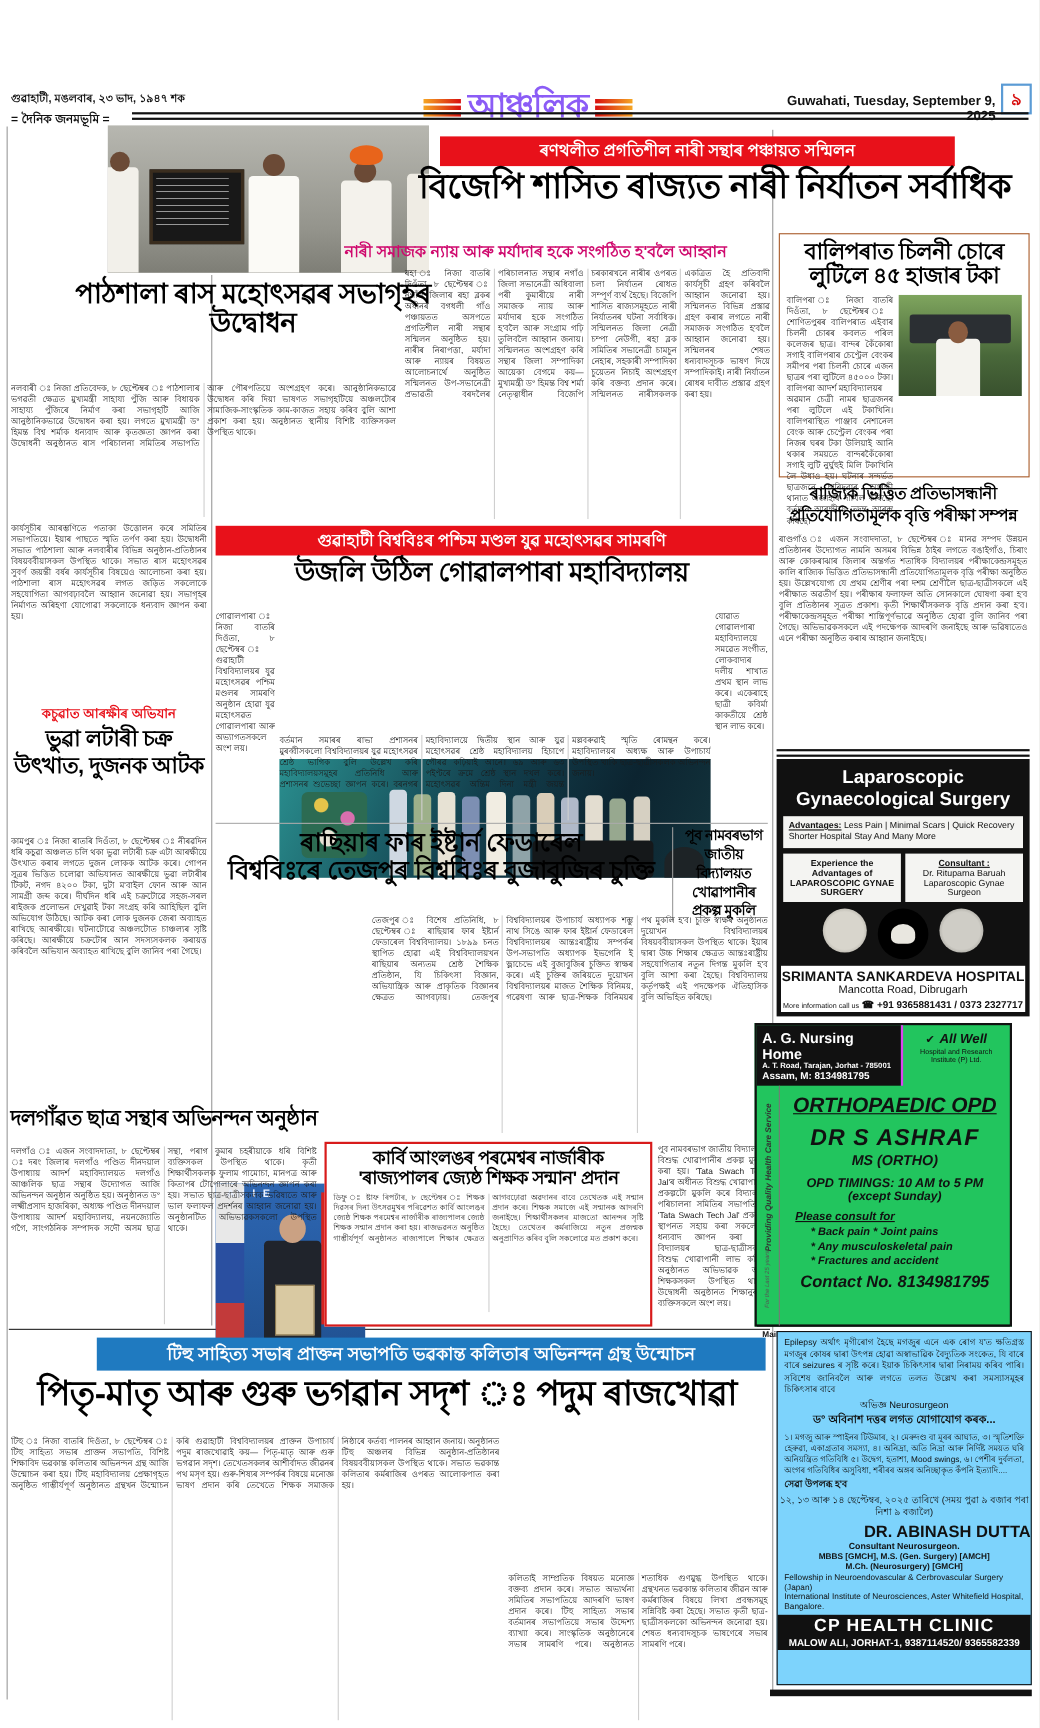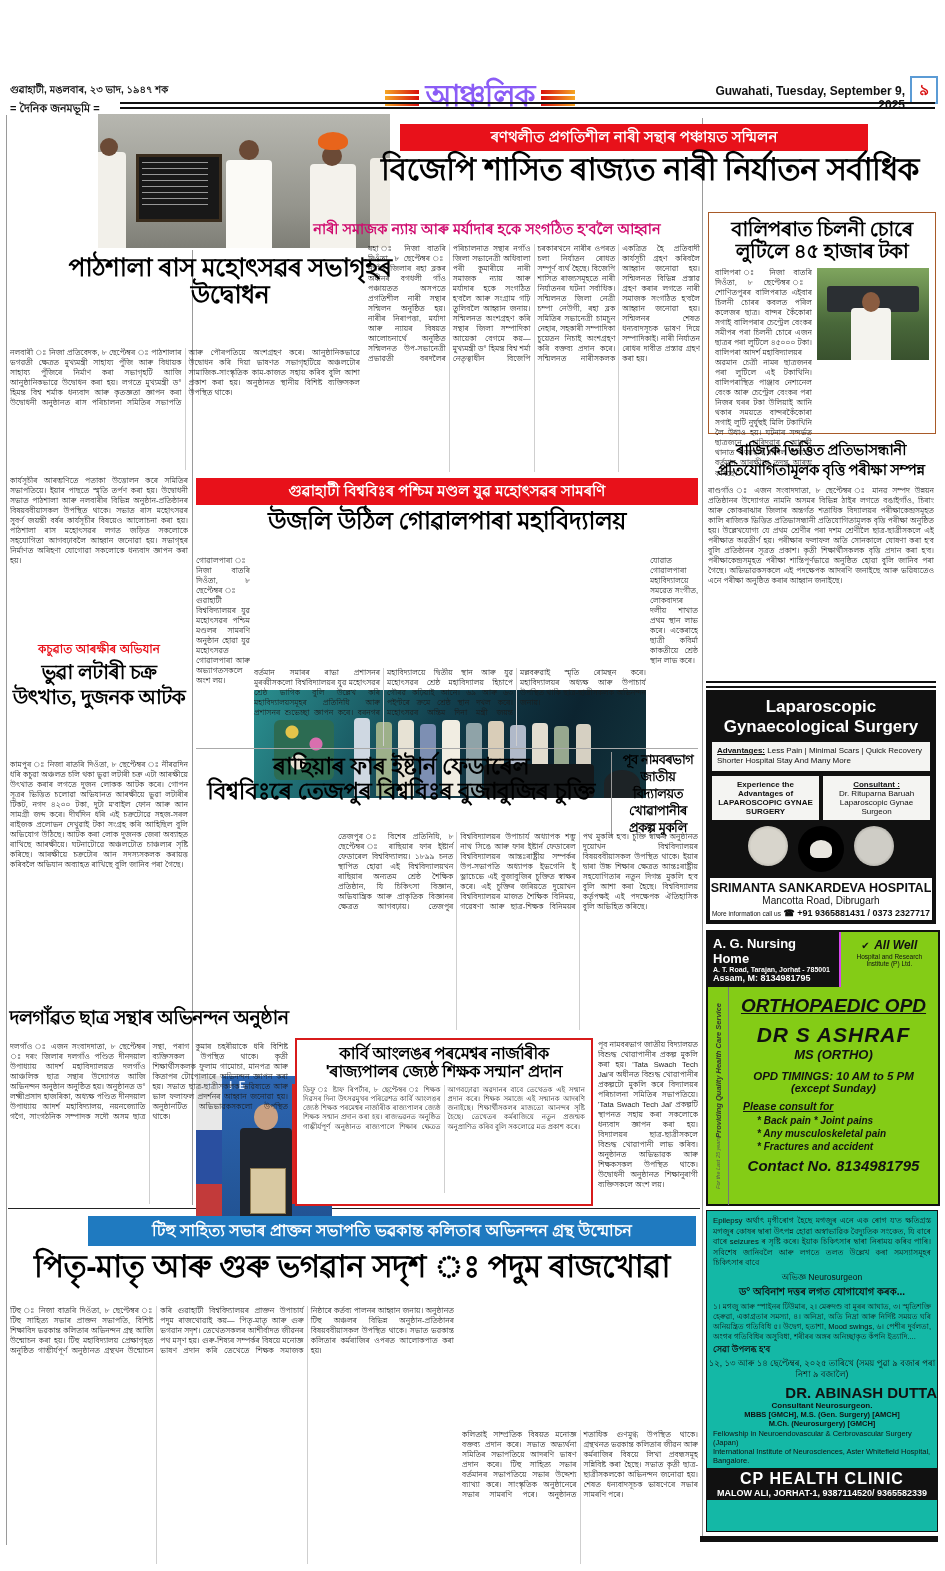--- a/index.html
+++ b/index.html
@@ -188,21 +188,21 @@
       <div style="font-size:12.5px;font-weight:900;">SRIMANTA SANKARDEVA HOSPITAL</div>
       <div style="font-size:10px;">Mancotta Road, Dibrugarh</div>
       <div style="font-size:9px;font-weight:800;margin-top:2px;">
         <span style="font-size:6.5px;font-weight:400;">More information call us</span>
         <span>☎</span>
         <span>+91 9365881431 / 0373 2327717</span>
       </div>
     </div>
   </div>
 
-  <div class="abs" style="left:706px;top:930px;width:230px;height:272px;border:2px solid #111;background:#84cc16;">
+  <div class="abs" style="left:686px;top:930px;width:230px;height:272px;border:2px solid #111;background:#22c55e;">
     <div style="display:flex;">
       <div style="flex:1.35;background:#111;color:#fff;padding:4px 5px;">
         <div style="font-size:13px;font-weight:900;">A. G. Nursing Home</div>
         <div style="font-size:7px;font-weight:700;">A. T. Road, Tarajan, Jorhat - 785001</div>
         <div style="font-size:9px;font-weight:800;">Assam, M: 8134981795</div>
       </div>
       <div style="flex:1;border-left:2px solid #d946ef;padding:3px 4px;text-align:center;">
         <span style="font-size:10px;">✔</span>
         <span style="font-size:12px;font-weight:900;font-style:italic;">All Well</span>
         <div style="font-size:6.5px;">Hospital and Research Institute (P) Ltd.</div>
@@ -225,21 +225,21 @@
         <div style="font-size:10px;font-weight:800;text-align:left;margin:2px 0 0 28px;">* Fractures and accident</div>
         <div style="font-size:15px;font-weight:900;margin-top:5px;">Contact No. 8134981795</div>
       </div>
     </div>
     <div style="display:flex;justify-content:space-between;border-top:1px solid #111;padding:2px 5px;font-size:7.5px;font-weight:700;">
       <span>Mail : awhripl@gmail.com</span>
       <span>Licence No. SHA/43</span>
     </div>
   </div>
 
-  <div class="abs" style="left:706px;top:1210px;width:230px;height:320px;border:1.5px solid #111;background:#14b8a6;padding:0;">
+  <div class="abs" style="left:706px;top:1210px;width:230px;height:320px;border:1.5px solid #111;background:#7dd3fc;padding:0;">
     <div class="adtxt" style="margin:5px 6px 0 6px;font-size:7.8px;text-align:justify;">Epilepsy অৰ্থাৎ মৃগীৰোগ হৈছে মগজুৰ এনে এক ৰোগ য'ত ক্ষতিগ্ৰস্ত মগজুৰ কোষৰ দ্বাৰা উৎপন্ন হোৱা অস্বাভাৱিক বৈদ্যুতিক সংকেত, যি বাৰে বাৰে seizures ৰ সৃষ্টি কৰে। ইয়াক চিকিৎসাৰ দ্বাৰা নিৰাময় কৰিব পাৰি। সবিশেষ জানিবলৈ আৰু লগতে তলত উল্লেখ কৰা সমস্যাসমূহৰ চিকিৎসাৰ বাবে</div>
     <div class="adtxt" style="text-align:center;font-size:8.5px;margin-top:3px;">অভিজ্ঞ Neurosurgeon</div>
     <div class="adtxt" style="text-align:center;font-size:10px;font-weight:800;margin-top:2px;">ড° অবিনাশ দত্তৰ লগত যোগাযোগ কৰক...</div>
     <div class="adtxt" style="margin:3px 6px 0 6px;font-size:7.5px;text-align:justify;">১। মগজু আৰু স্পাইনৰ টিউমাৰ, ২। মেৰুদণ্ড বা মূৰৰ আঘাত, ৩। স্মৃতিশক্তি হেৰুৱা, একাগ্ৰতাৰ সমস্যা, ৪। অনিদ্ৰা, অতি নিদ্ৰা আৰু নিৰ্দিষ্ট সময়ত ঘৰি অনিয়ন্ত্ৰিত গতিবিধি ৫। উদ্বেগ, হতাশা, Mood swings, ৬। পেশীৰ দুৰ্বলতা, অংগৰ গতিবিধিৰ অসুবিধা, শৰীৰৰ অঙ্গৰ অনিচ্ছাকৃত কঁপনি ইত্যাদি....</div>
     <div class="adtxt" style="margin:2px 6px 0 6px;font-size:8.5px;font-weight:800;">সেৱা উপলব্ধ হ'ব</div>
     <div class="adtxt" style="text-align:center;font-size:8.5px;margin-top:2px;">১২, ১৩ আৰু ১৪ ছেপ্টেম্বৰ, ২০২৫ তাৰিখে (সময় পুৱা ৯ বজাৰ পৰা নিশা ৯ বজালৈ)</div>
     <div style="text-align:right;font-size:15px;font-weight:900;margin-top:4px;">DR. ABINASH DUTTA</div>
     <div style="text-align:center;font-size:8px;font-weight:800;">Consultant Neurosurgeon.</div>
     <div style="text-align:center;font-size:7.5px;font-weight:800;">MBBS [GMCH], M.S. (Gen. Surgery) [AMCH]</div>
     <div style="text-align:center;font-size:7.5px;font-weight:800;">M.Ch. (Neurosurgery) [GMCH]</div>

